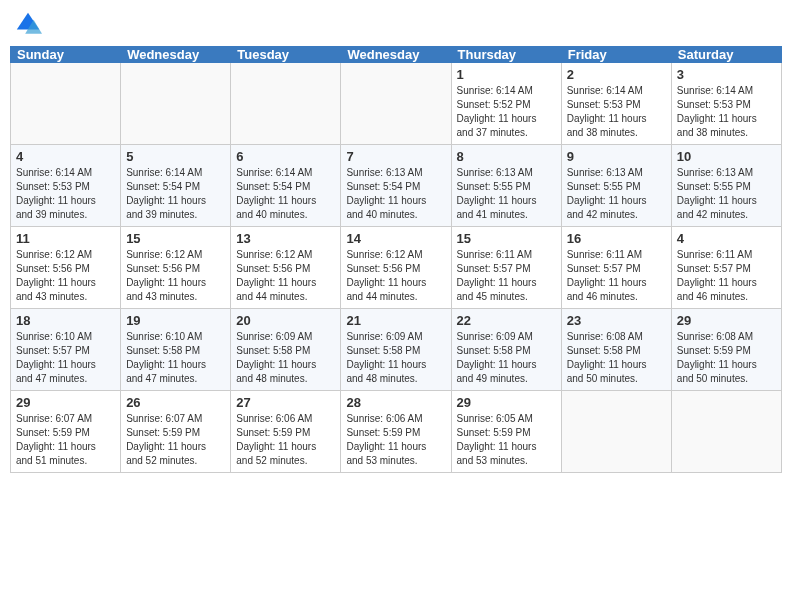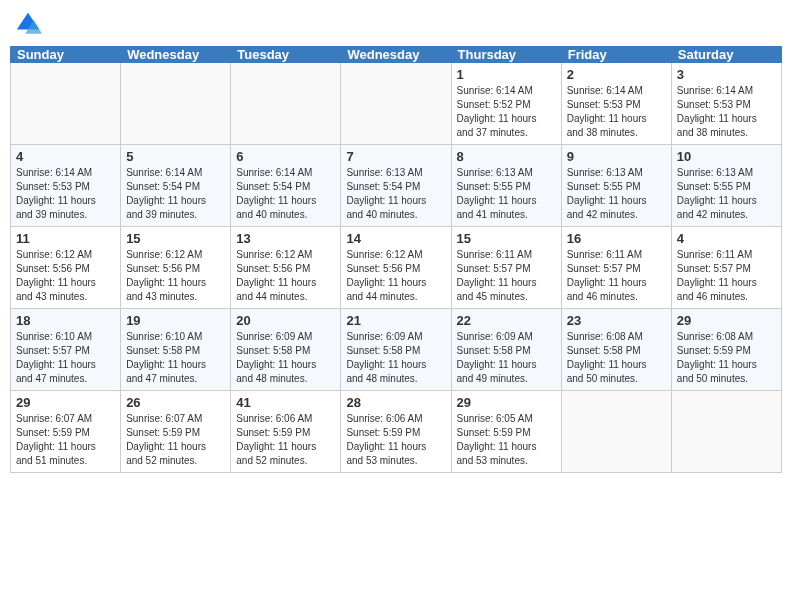--- a/index.html
+++ b/index.html
@@ -320,21 +320,21 @@
 and 51 minutes.</div>
         </td>
         <td>
           <span class="day-number">26</span>
           <div class="day-info" style="white-space: pre-line;">Sunrise: 6:07 AM
 Sunset: 5:59 PM
 Daylight: 11 hours
 and 52 minutes.</div>
         </td>
         <td>
-          <span class="day-number">41</span>
+          <span class="day-number">27</span>
           <div class="day-info" style="white-space: pre-line;">Sunrise: 6:06 AM
 Sunset: 5:59 PM
 Daylight: 11 hours
 and 52 minutes.</div>
         </td>
         <td>
           <span class="day-number">28</span>
           <div class="day-info" style="white-space: pre-line;">Sunrise: 6:06 AM
 Sunset: 5:59 PM
 Daylight: 11 hours

